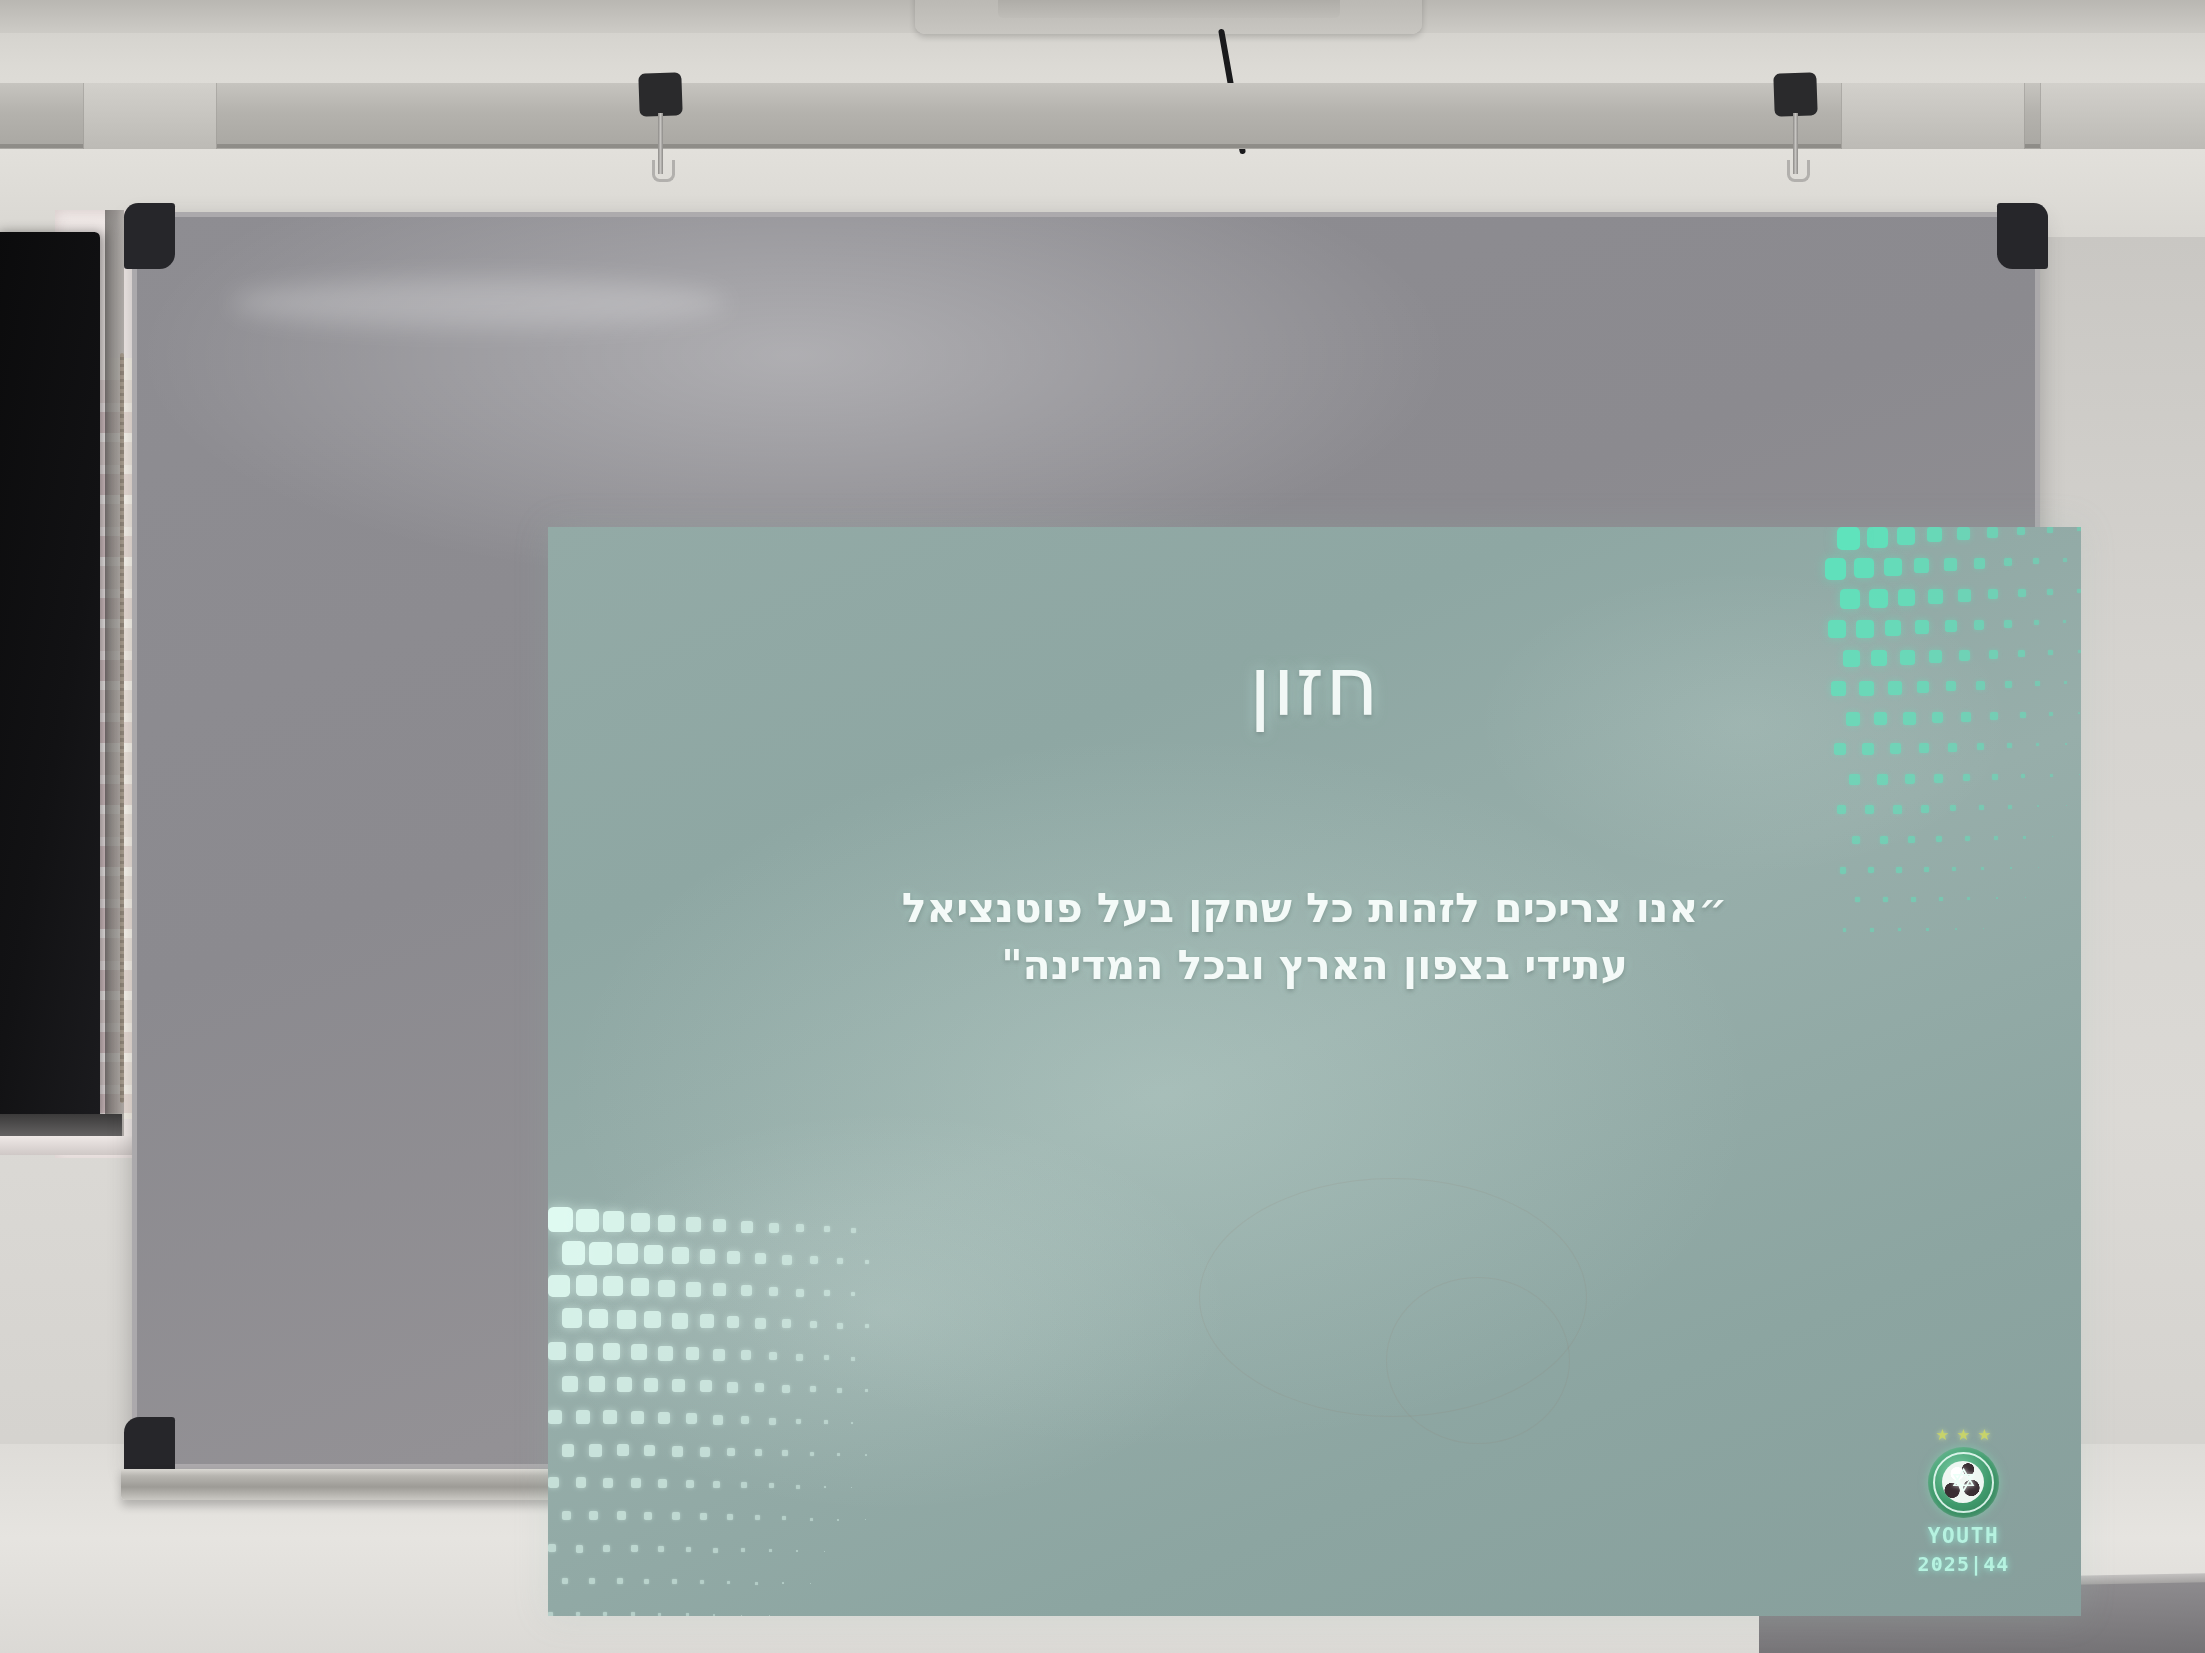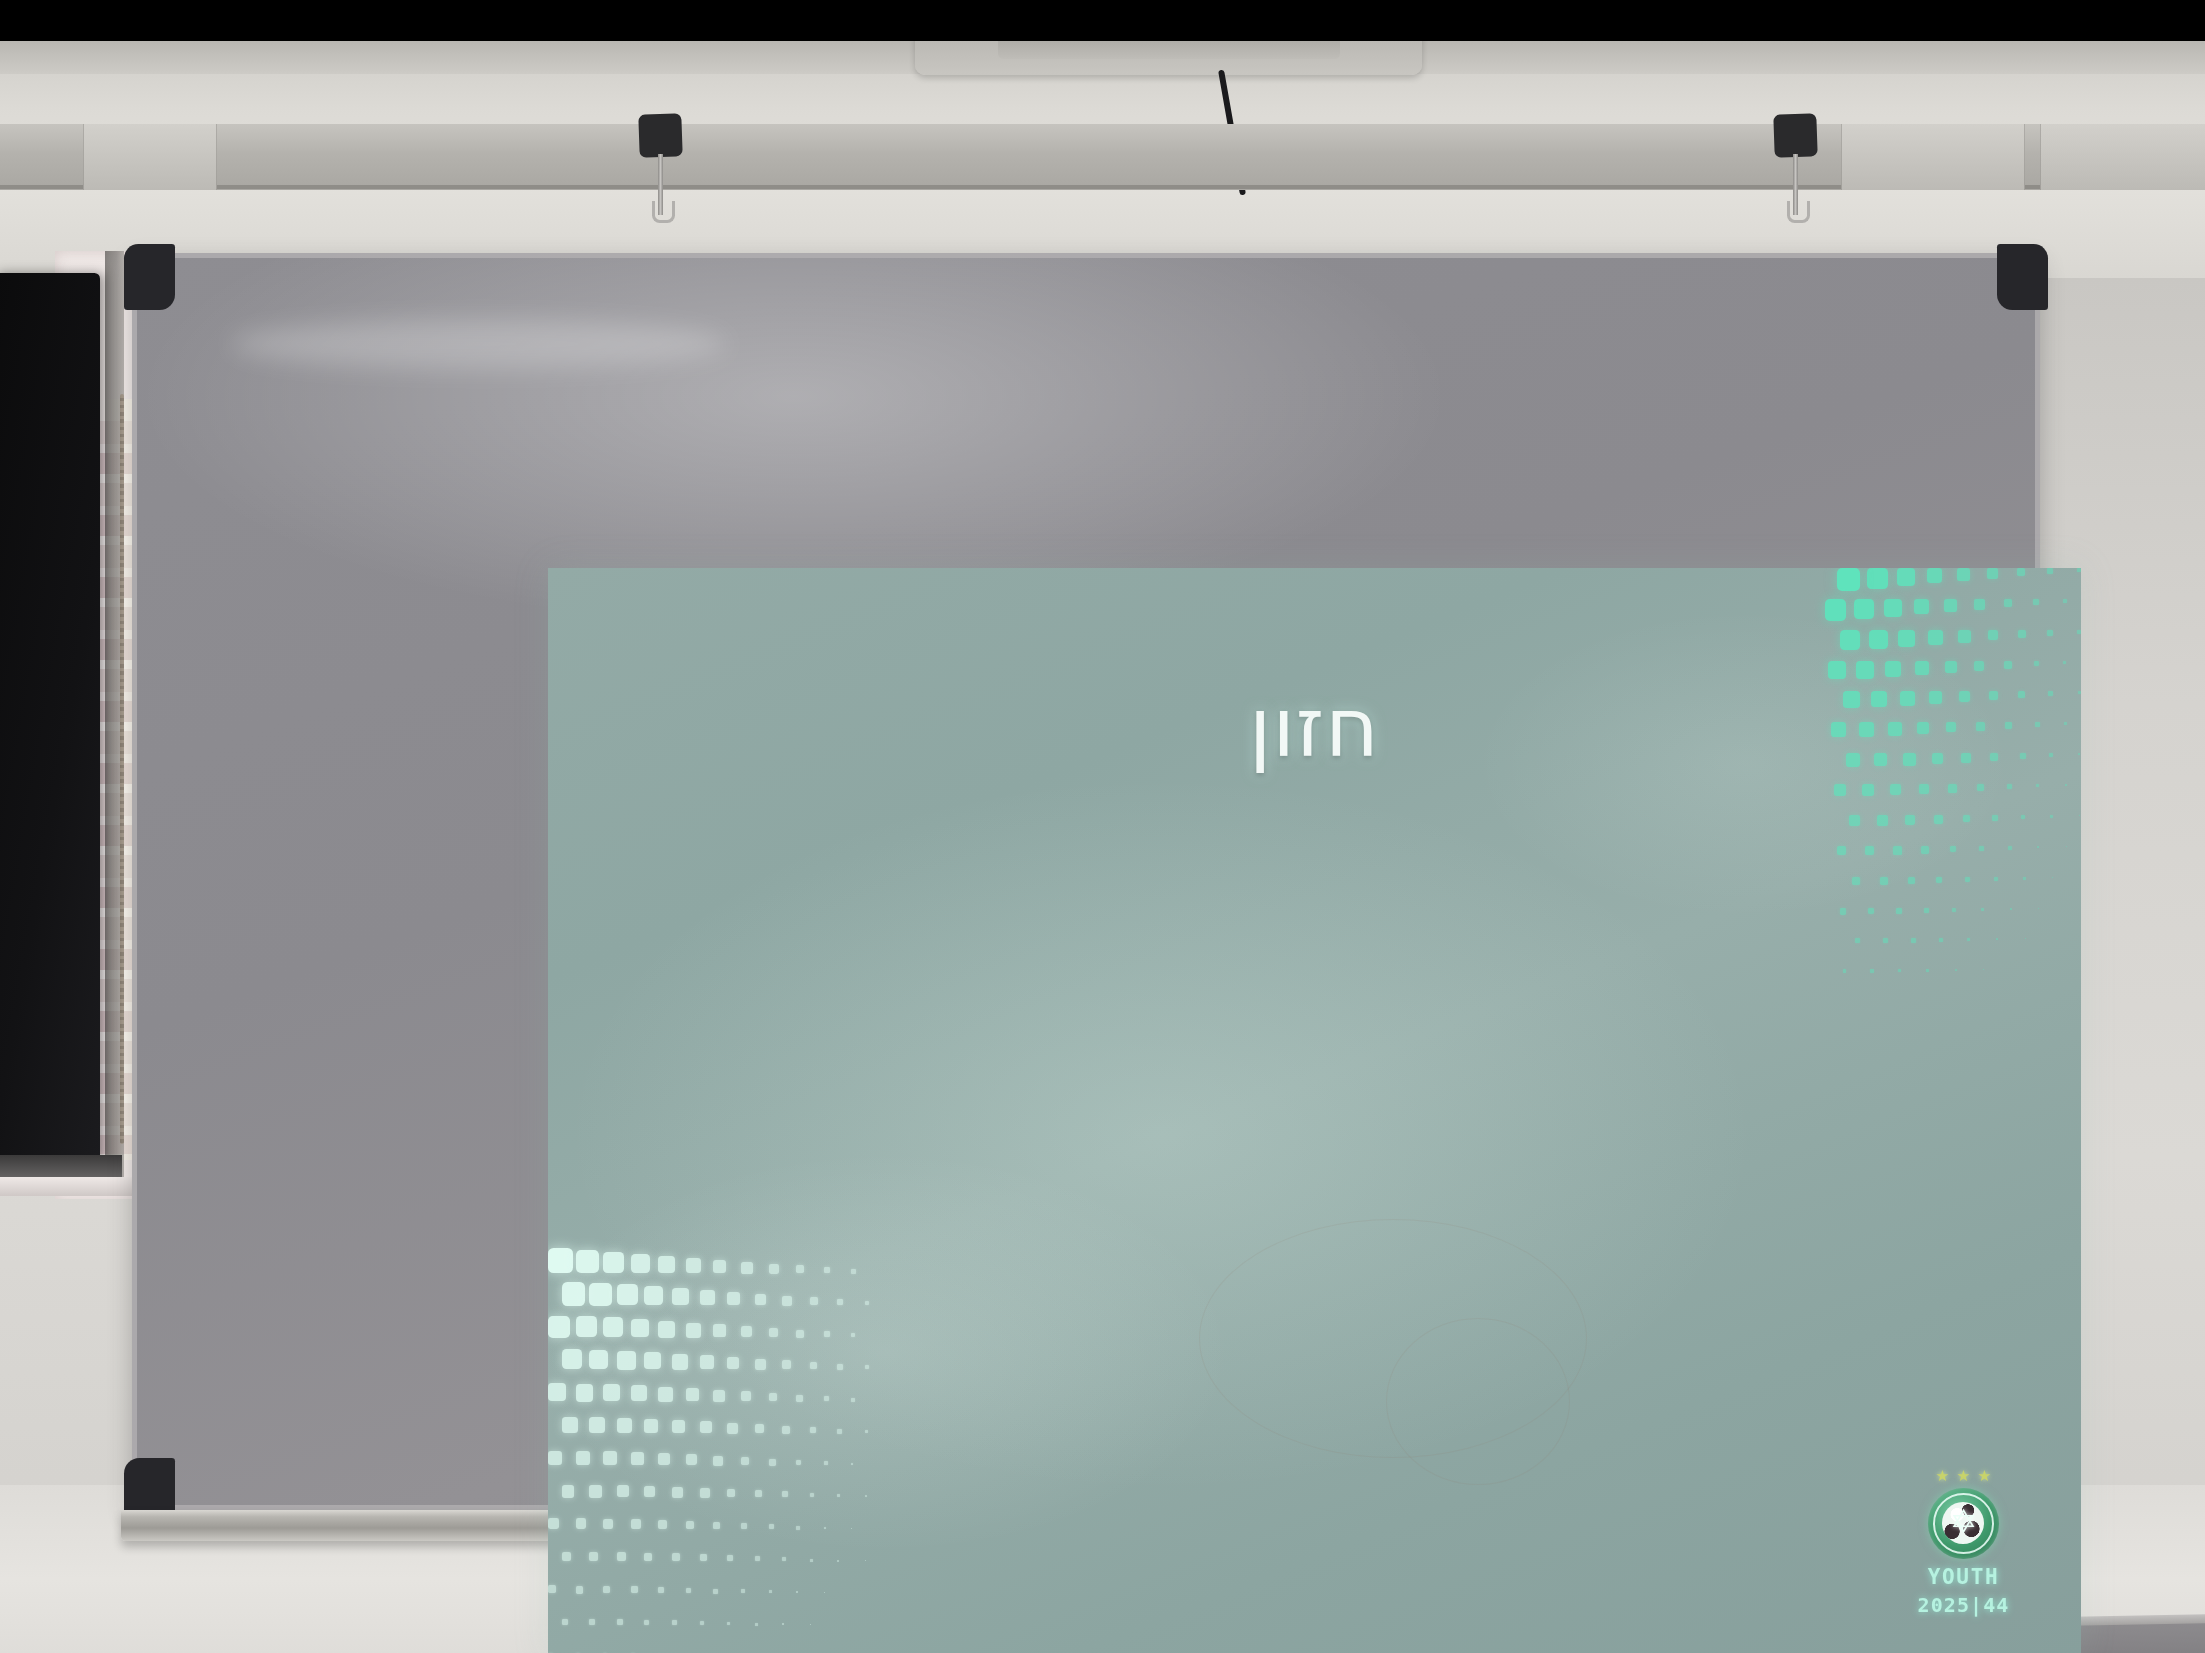--- a/index.html
+++ b/index.html
@@ -3,21 +3,21 @@
 <meta charset="utf-8">
 <title>Projected Slide — Classroom Whiteboard</title>
 <style>
   html,body{margin:0;padding:0;background:#000;}
   body{
     width:2205px;height:1654px;overflow:hidden;position:relative;
     font-family:"DejaVu Sans","Liberation Sans",sans-serif;
   }
 
   
-  #room{position:absolute;inset:0;overflow:hidden;margin-top:41px;}
+  #room{position:absolute;inset:0;overflow:hidden;}
 
   .wall-upper{
     position:absolute;left:0;top:0;width:2205px;height:237px;
     background:
       linear-gradient(180deg,#cfcdc8 0%,#dcdad5 28%,#e3e1dc 60%,#d9d7d2 100%);
   }
   .ceiling-band{
     position:absolute;left:0;top:0;width:2205px;height:33px;
     background:linear-gradient(180deg,#b9b7b2,#cdcbc6);
   }
@@ -582,20 +582,24 @@
           <div class="dot" style="left: 165px; top: 44px; width: 13.4px; height: 13.4px; background: rgb(223, 250, 241); opacity: 0.72; box-shadow: rgba(223, 250, 241, 0.65) 0px 0px 6.7px;"></div>
           <div class="dot" style="left: 193px; top: 46px; width: 11.6px; height: 11.6px; background: rgb(223, 250, 241); opacity: 0.68; box-shadow: rgba(223, 250, 241, 0.65) 0px 0px 5.8px;"></div>
           <div class="dot" style="left: 221px; top: 48px; width: 9.7px; height: 9.7px; background: rgb(223, 250, 241); opacity: 0.63; box-shadow: rgba(223, 250, 241, 0.65) 0px 0px 4.9px;"></div>
           <div class="dot" style="left: 248px; top: 49px; width: 8px; height: 8px; background: rgb(223, 250, 241); opacity: 0.59; box-shadow: rgba(223, 250, 241, 0.65) 0px 0px 4px;"></div>
           <div class="dot" style="left: 276px; top: 51px; width: 6.2px; height: 6.2px; background: rgb(223, 250, 241); opacity: 0.54; box-shadow: rgba(223, 250, 241, 0.65) 0px 0px 3.1px;"></div>
           <div class="dot" style="left: 303px; top: 53px; width: 4.5px; height: 4.5px; background: rgb(223, 250, 241); opacity: 0.49; box-shadow: rgba(223, 250, 241, 0.65) 0px 0px 2.3px;"></div>
         </div>
 
       <div id="slide-title">חזון</div>
 
+      <div id="slide-body">
+        <div>״אנו צריכים לזהות כל שחקן בעל פוטנציאל</div>
+        <div>עתידי בצפון הארץ ובכל המדינה"</div>
+      </div>
 
       <div id="crest-block">
         <div class="crest-stars">
           <span>★</span>
           <span>★</span>
           <span>★</span>
         </div>
         <div class="crest-disc">
           <div class="crest-ring"></div>
           <div class="crest-ball"></div>

